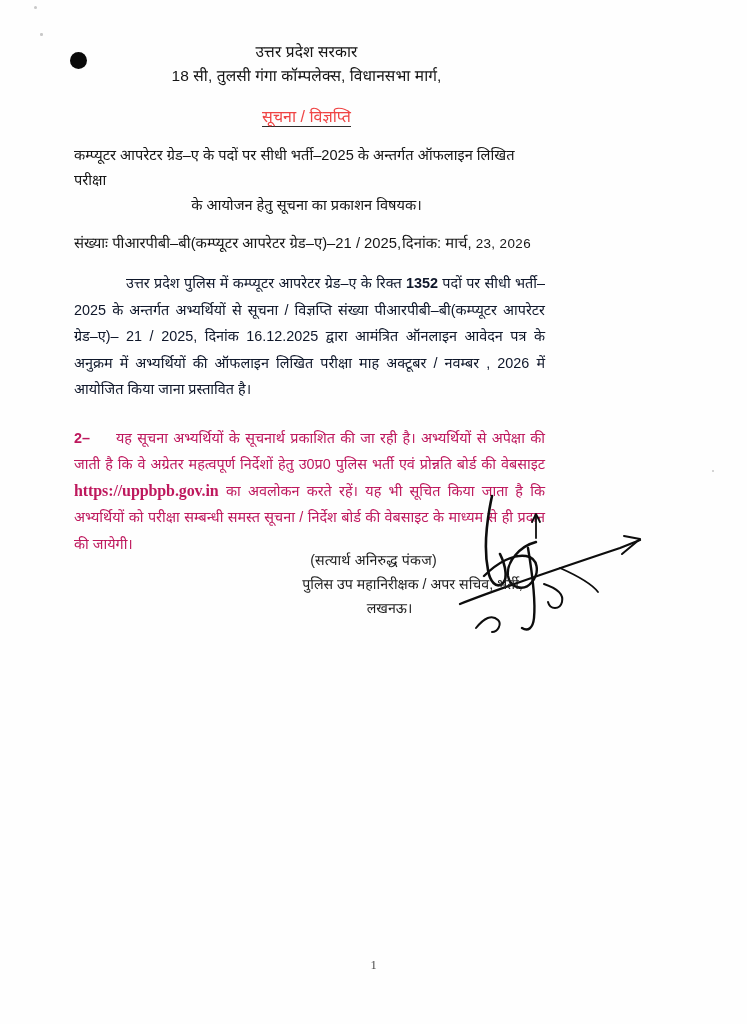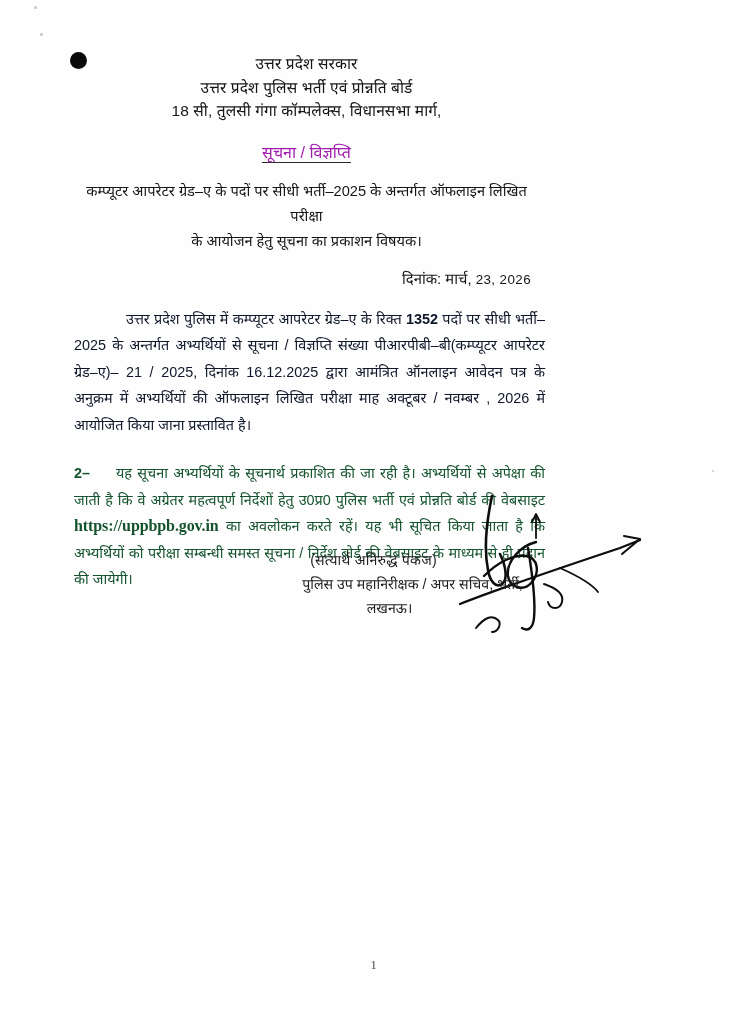--- a/index.html
+++ b/index.html
@@ -38,55 +38,55 @@
     top: 52px;
     width: 17px;
     height: 17px;
     border-radius: 50%;
     background: #0a0a0a;
   }
 
   .content {
     position: absolute;
     left: 0;
-    top: 12px;
+    top: 0;
     width: 613px;
   }
 
   .hdr {
     text-align: center;
     font-size: 15.5px;
     line-height: 23.5px;
     letter-spacing: .1px;
     color: #141414;
   }
   .hdr .l1 { margin-top: 40px; }
   .hdr .l2 { }
   .hdr .l3 { }
   .hdr .l4 { }
 
   .doc-type {
     text-align: center;
     font-size: 16px;
     margin-top: 18px;
-    color: #a21caf;
+    color: #ef4444;
   }
   .doc-type span {
     border-bottom: 1.4px solid #2b2b2b;
     padding-bottom: 1px;
   }
 
   .subject {
     margin: 16px 74px 0 74px;
     text-align: center;
     font-size: 14.6px;
     line-height: 25px;
     color: #151515;
   }
-  .subject .sl1 { text-align: center; }
+  .subject .sl1 { text-align: left; }
   .subject .sl2 { }
 
   .ref-row {
     margin: 14px 74px 0 74px;
     display: flex;
     align-items: baseline;
     font-size: 14.8px;
     color: #151515;
   }
   .ref-no { white-space: nowrap; }
@@ -111,21 +111,21 @@
   .para.p1 { text-indent: 52px; }
   .para .hi { font-weight: 700; }
   .para .url {
     font-family: "Liberation Serif", "DejaVu Serif", serif;
     font-weight: 700;
     font-size: 16px;
     letter-spacing: -.1px;
   }
   .para.p2 {
     margin-top: 22px;
-    color: #14532d;
+    color: #be185d;
   }
   .para.p2 .marker {
     font-weight: 700;
     margin-right: 26px;
   }
 
   .sign-block {
     position: absolute;
     left: 0;
     top: 548px;
@@ -169,34 +169,37 @@
   <div class="speck" style="left:34px;top:6px;width:3px;height:3px;"></div>
   <div class="speck" style="left:40px;top:33px;width:2.5px;height:2.5px;"></div>
   <div class="speck" style="left:712px;top:470px;width:2px;height:2px;"></div>
 
   <div class="punch-dot"></div>
 
   <div class="content">
 
     <div class="hdr">
       <div class="l1">उत्तर प्रदेश सरकार</div>
-      <div class="l2">उत्तर प्रदेश पुलिस भर्ती एवं प्रोन्नति बोर्ड</div>
       <div class="l3">18 सी, तुलसी गंगा कॉम्पलेक्स, विधानसभा मार्ग,</div>
     </div>
 
     <div class="doc-type">
       <span>सूचना / विज्ञप्ति</span>
     </div>
 
     <div class="subject">
       <div class="sl1">कम्प्यूटर आपरेटर ग्रेड–ए के पदों पर सीधी भर्ती–2025 के अन्तर्गत ऑफलाइन लिखित परीक्षा</div>
       <div class="sl2">के आयोजन हेतु सूचना का प्रकाशन विषयक।</div>
     </div>
 
     <div class="ref-row">
+      <div class="ref-no">
+        <span>संख्याः</span>
+        <span>पीआरपीबी–बी(कम्प्यूटर आपरेटर ग्रेड–ए)–21 / 2025,</span>
+      </div>
       <div class="ref-date">
         <span>दिनांक:</span>
         <span>मार्च,</span>
         <span class="dnum">23, 2026</span>
       </div>
     </div>
 
     <div class="para p1">
       <span>उत्तर प्रदेश पुलिस में कम्प्यूटर आपरेटर ग्रेड–ए के रिक्त </span><span class="hi">1352</span><span> पदों पर सीधी भर्ती–2025 के अन्तर्गत अभ्यर्थियों से सूचना / विज्ञप्ति संख्या पीआरपीबी–बी(कम्प्यूटर आपरेटर ग्रेड–ए)– 21 / 2025, दिनांक 16.12.2025 द्वारा आमंत्रित ऑनलाइन आवेदन पत्र के अनुक्रम में अभ्यर्थियों की ऑफलाइन लिखित परीक्षा माह अक्टूबर / नवम्बर , 2026 में आयोजित किया जाना प्रस्तावित है।</span>
     </div>

